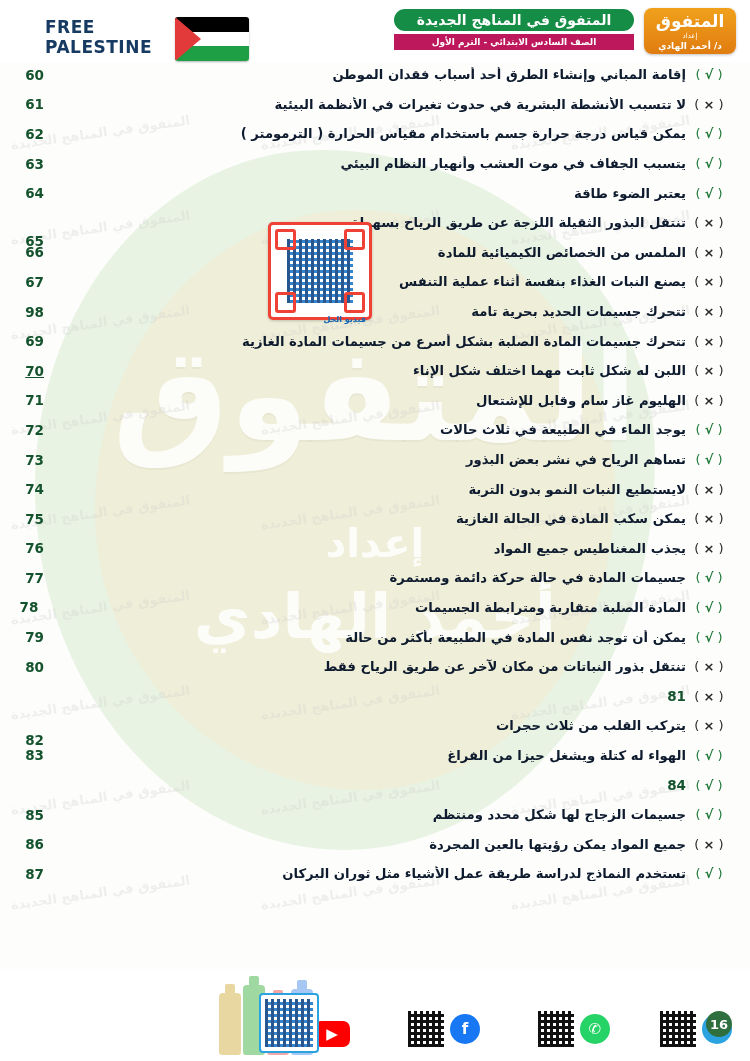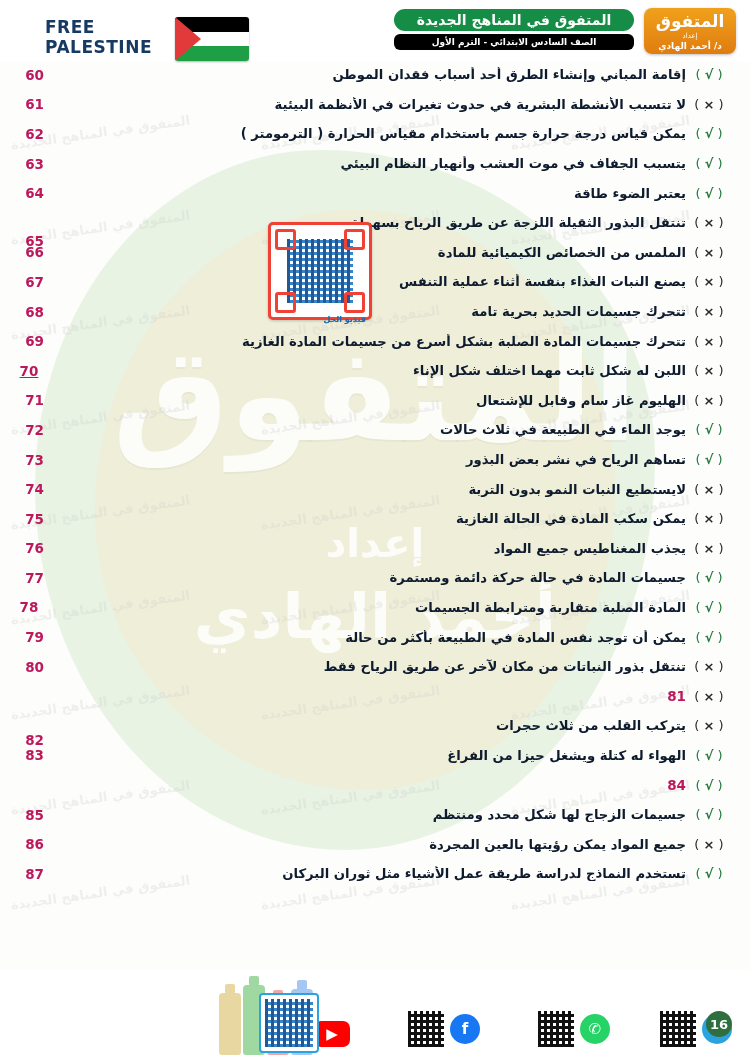--- a/index.html
+++ b/index.html
@@ -82,23 +82,23 @@
     width:240px;
   }
   .title-pill .t1{
     background:#168d46;color:#fff;
     font-size:14px;font-weight:bold;
     text-align:center;border-radius:14px;
     padding:3px 6px;
   }
   .title-pill .t2{
     margin-top:3px;
-    background:#000000;color:#ffffff;
+    background:#be185d;color:#ffffff;
     font-size:9px;font-weight:bold;
-    text-align:center;border-radius:6px;
+    text-align:center;border-radius:0;
     padding:3px 6px;
   }
   .flag{
     position:absolute;left:175px;top:17px;
     width:74px;height:44px;
     border-radius:3px;overflow:hidden;
     box-shadow:0 1px 2px rgba(0,0,0,.3);
   }
   .flag .s{position:absolute;left:0;right:0;height:33.34%;}
   .flag .s1{top:0;background:#000000;}
@@ -126,21 +126,21 @@
     z-index:5;
   }
   .qrow{
     display:flex;
     align-items:center;
     height:29.6px;
     padding:0 18px 0 10px;
     box-sizing:border-box;
   }
   .qnum{
-    color:#be185d;
+    color:#14532d;
     font-weight:bold;
     font-size:13.5px;
     min-width:30px;
     text-align:left;
     direction:ltr;
     margin-left:4px;
   }
   .qtext{
     flex:1;
     text-align:right;
@@ -354,31 +354,31 @@
         <div class="qnum" style="text-align: right;">66</div>
       </div>
       <div class="qrow">
         <div class="ansbox wrong">( <span class="mark">×</span> )</div>
         <div class="qtext">يصنع النبات الغذاء بنفسة أثناء عملية التنفس</div>
         <div class="qnum" style="text-align: right;">67</div>
       </div>
       <div class="qrow">
         <div class="ansbox wrong">( <span class="mark">×</span> )</div>
         <div class="qtext">تتحرك جسيمات الحديد بحرية تامة</div>
-        <div class="qnum" style="text-align: right;">68</div>
+        <div class="qnum" style="text-align: right;">98</div>
       </div>
       <div class="qrow">
         <div class="ansbox wrong">( <span class="mark">×</span> )</div>
         <div class="qtext">تتحرك جسيمات المادة الصلبة بشكل أسرع من جسيمات المادة الغازية</div>
         <div class="qnum" style="text-align: right;">69</div>
       </div>
       <div class="qrow">
         <div class="ansbox wrong">( <span class="mark">×</span> )</div>
         <div class="qtext">اللبن له شكل ثابت مهما اختلف شكل الإناء</div>
-        <div class="qnum" style="text-align: center; text-decoration: underline;">70</div>
+        <div class="qnum" style="text-align: right; text-decoration: underline;">70</div>
       </div>
       <div class="qrow">
         <div class="ansbox wrong">( <span class="mark">×</span> )</div>
         <div class="qtext">الهليوم غاز سام  وقابل للإشتعال</div>
         <div class="qnum" style="text-align: right;">71</div>
       </div>
       <div class="qrow">
         <div class="ansbox">( <span class="mark">√</span> )</div>
         <div class="qtext">يوجد الماء في الطبيعة في ثلاث حالات</div>
         <div class="qnum" style="text-align: right;">72</div>

